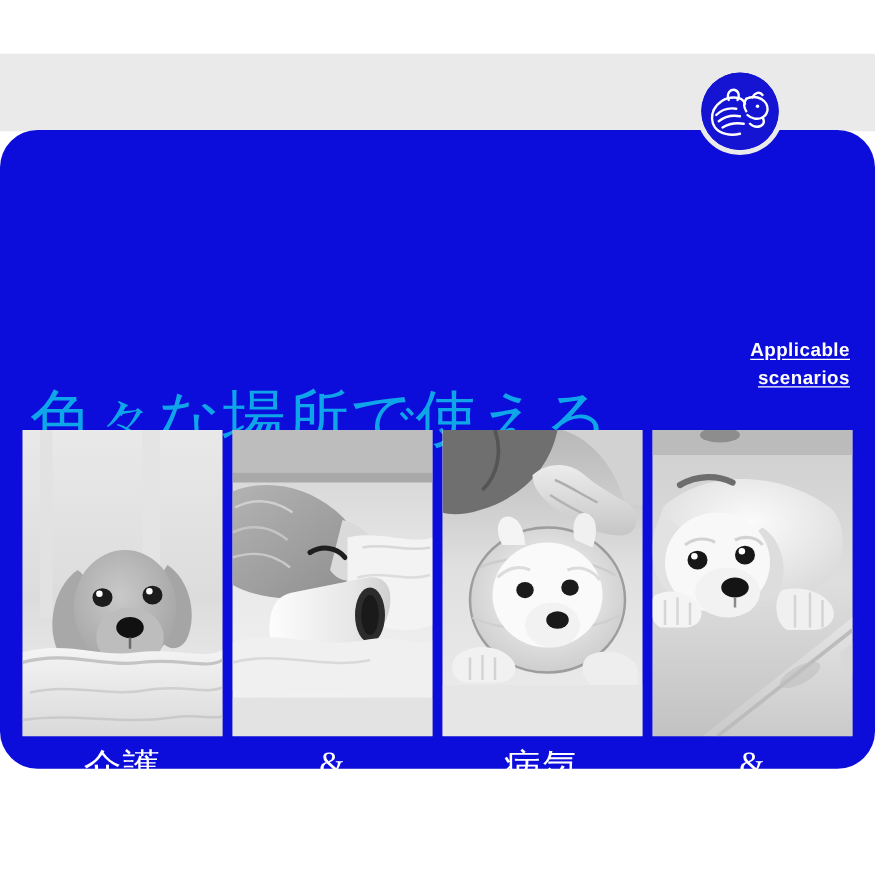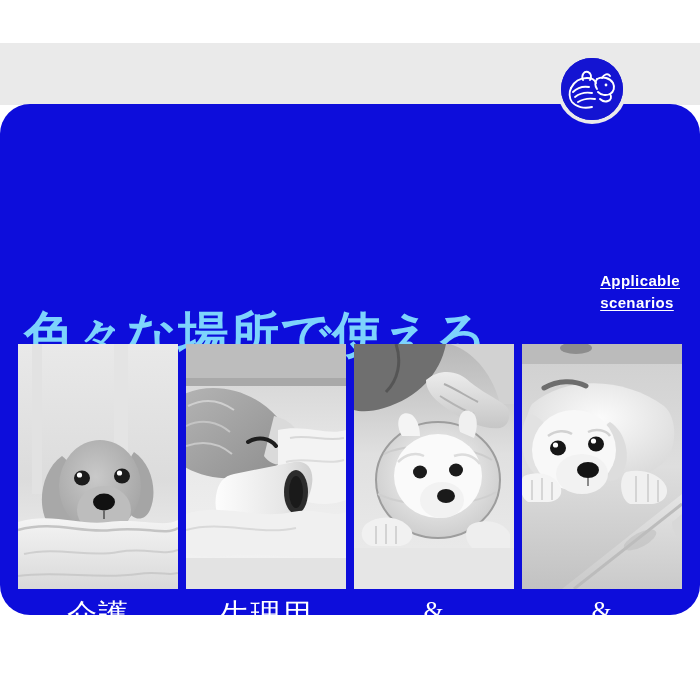--- a/index.html
+++ b/index.html
@@ -61,32 +61,32 @@
     height: 62px;
   }
 
   
   #headline {
     position: absolute;
     left: 24px;
     top: 168px;
     font-size: 50px;
     line-height: 58px;
-    font-weight: bold;
-    color: #7dd3fc;
+    font-weight: normal;
+    color: #0ea5e9;
     letter-spacing: 1px;
     white-space: nowrap;
   }
 
   
   #eyebrow {
     position: absolute;
     right: 20px;
     top: 166px;
-    text-align: left;
+    text-align: right;
     color: #ffffff;
     font-size: 15px;
     line-height: 22px;
     font-weight: 600;
     letter-spacing: 0.4px;
   }
   #eyebrow span {
     display: block;
     text-decoration: underline;
     text-underline-offset: 2px;
@@ -357,25 +357,25 @@
         </svg>
       </div>
 
     </div>
 
     <div id="caption-row">
       <div class="caption-cell">
         <span class="caption-line">介護</span>
       </div>
       <div class="caption-cell">
-        <span class="caption-line">生理用</span>
         <span class="caption-line amp">&amp;</span>
         <span class="caption-line">お産時</span>
       </div>
       <div class="caption-cell">
+        <span class="caption-line">病気</span>
         <span class="caption-line amp">&amp;</span>
         <span class="caption-line">術後</span>
       </div>
       <div class="caption-cell">
         <span class="caption-line amp">&amp;</span>
         <span class="caption-line">緊張</span>
       </div>
     </div>
 
   </div>

